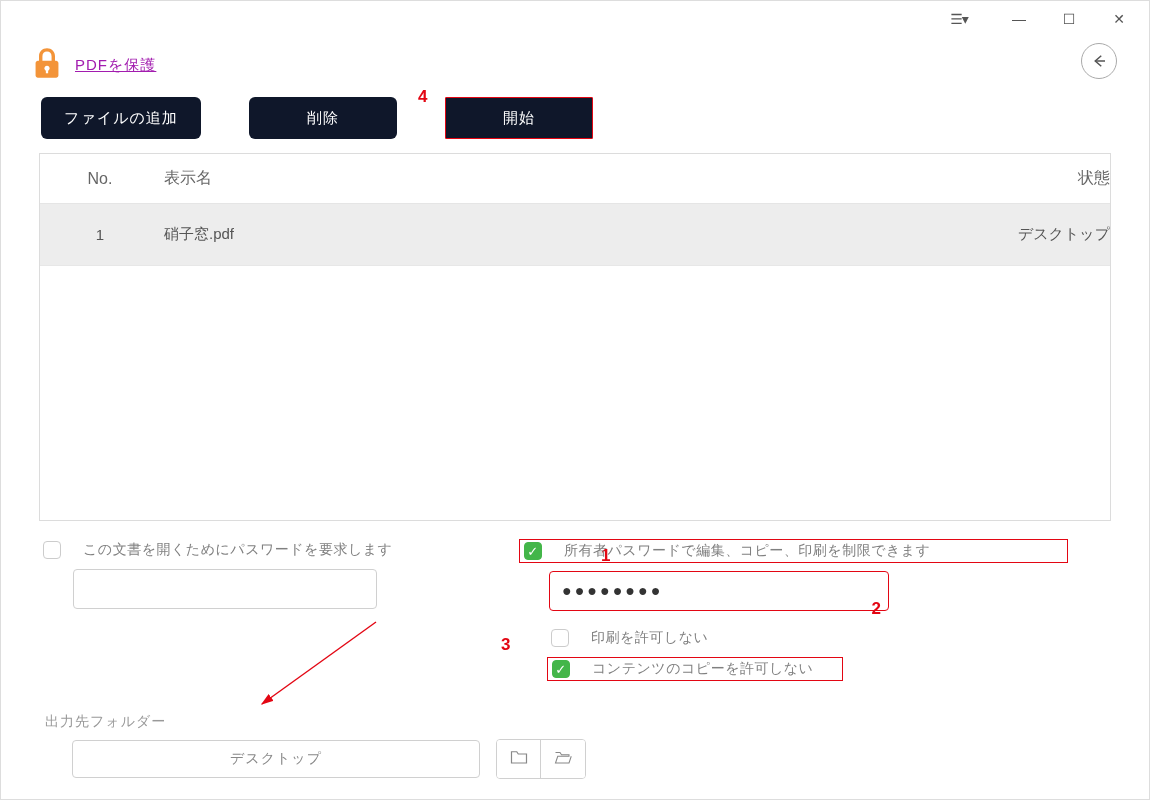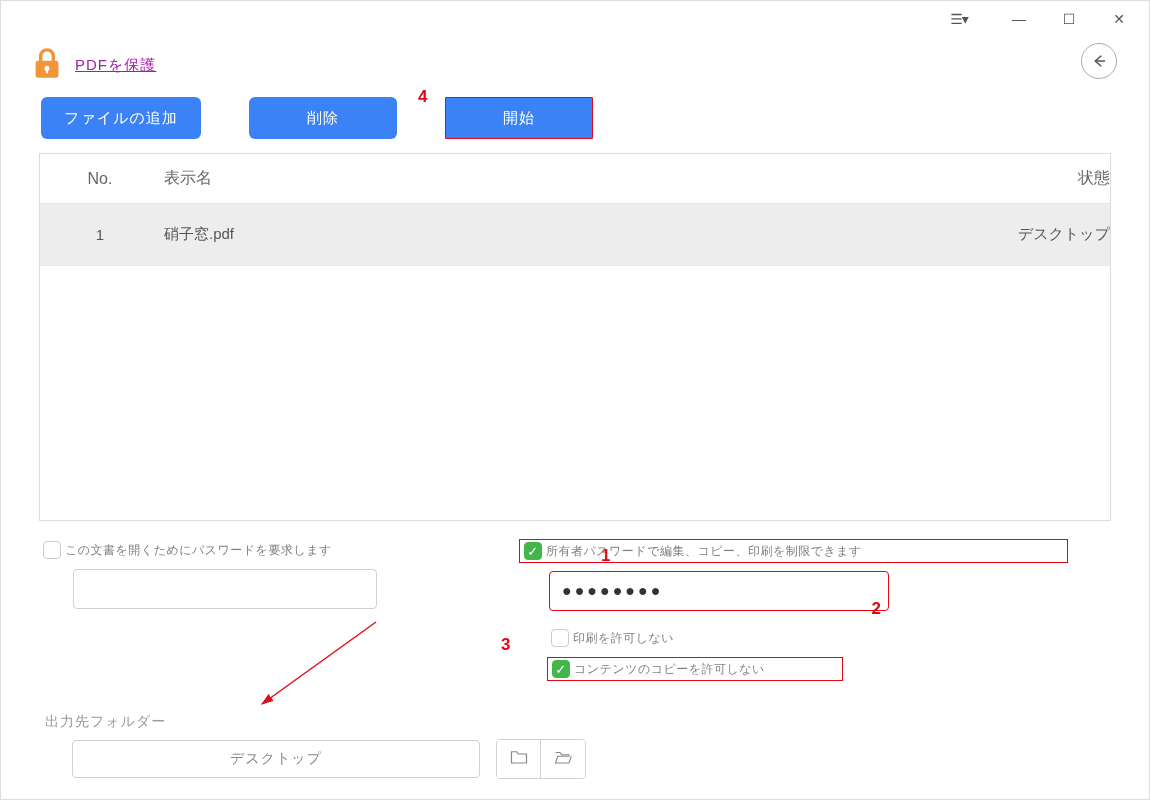--- a/index.html
+++ b/index.html
@@ -71,21 +71,21 @@
     
     .toolbar {
       display: flex;
       gap: 48px;
       padding: 6px 40px 14px 40px;
       align-items: center;
     }
     .btn {
       width: 160px;
       height: 42px;
-      background: #3b82f6;
+      background: #0f172a;
       color: #fff;
       border: none;
       border-radius: 6px;
       font-size: 15px;
       cursor: pointer;
       letter-spacing: 1px;
     }
     .btn.delete { width: 148px; }
     .btn.start { width: 148px; border: 1.5px solid #e30613; border-radius: 1px; }
     .annot-num {
@@ -126,23 +126,23 @@
     .options {
       display: flex;
       padding: 18px 38px 0 38px;
       gap: 60px;
     }
     .left-opts { width: 420px; }
     .right-opts { flex: 1; position: relative; }
     .chk-row {
       display: flex;
       align-items: center;
-      gap: 4px;
+      gap: 22px;
       color: #808080;
-      font-size: 12px;
+      font-size: 14px;
       letter-spacing: 0.5px;
       padding: 2px 4px;
     }
     .chkbox {
       width: 18px;
       height: 18px;
       border: 1px solid #ccc;
       border-radius: 4px;
       display: inline-flex;
       align-items: center;

